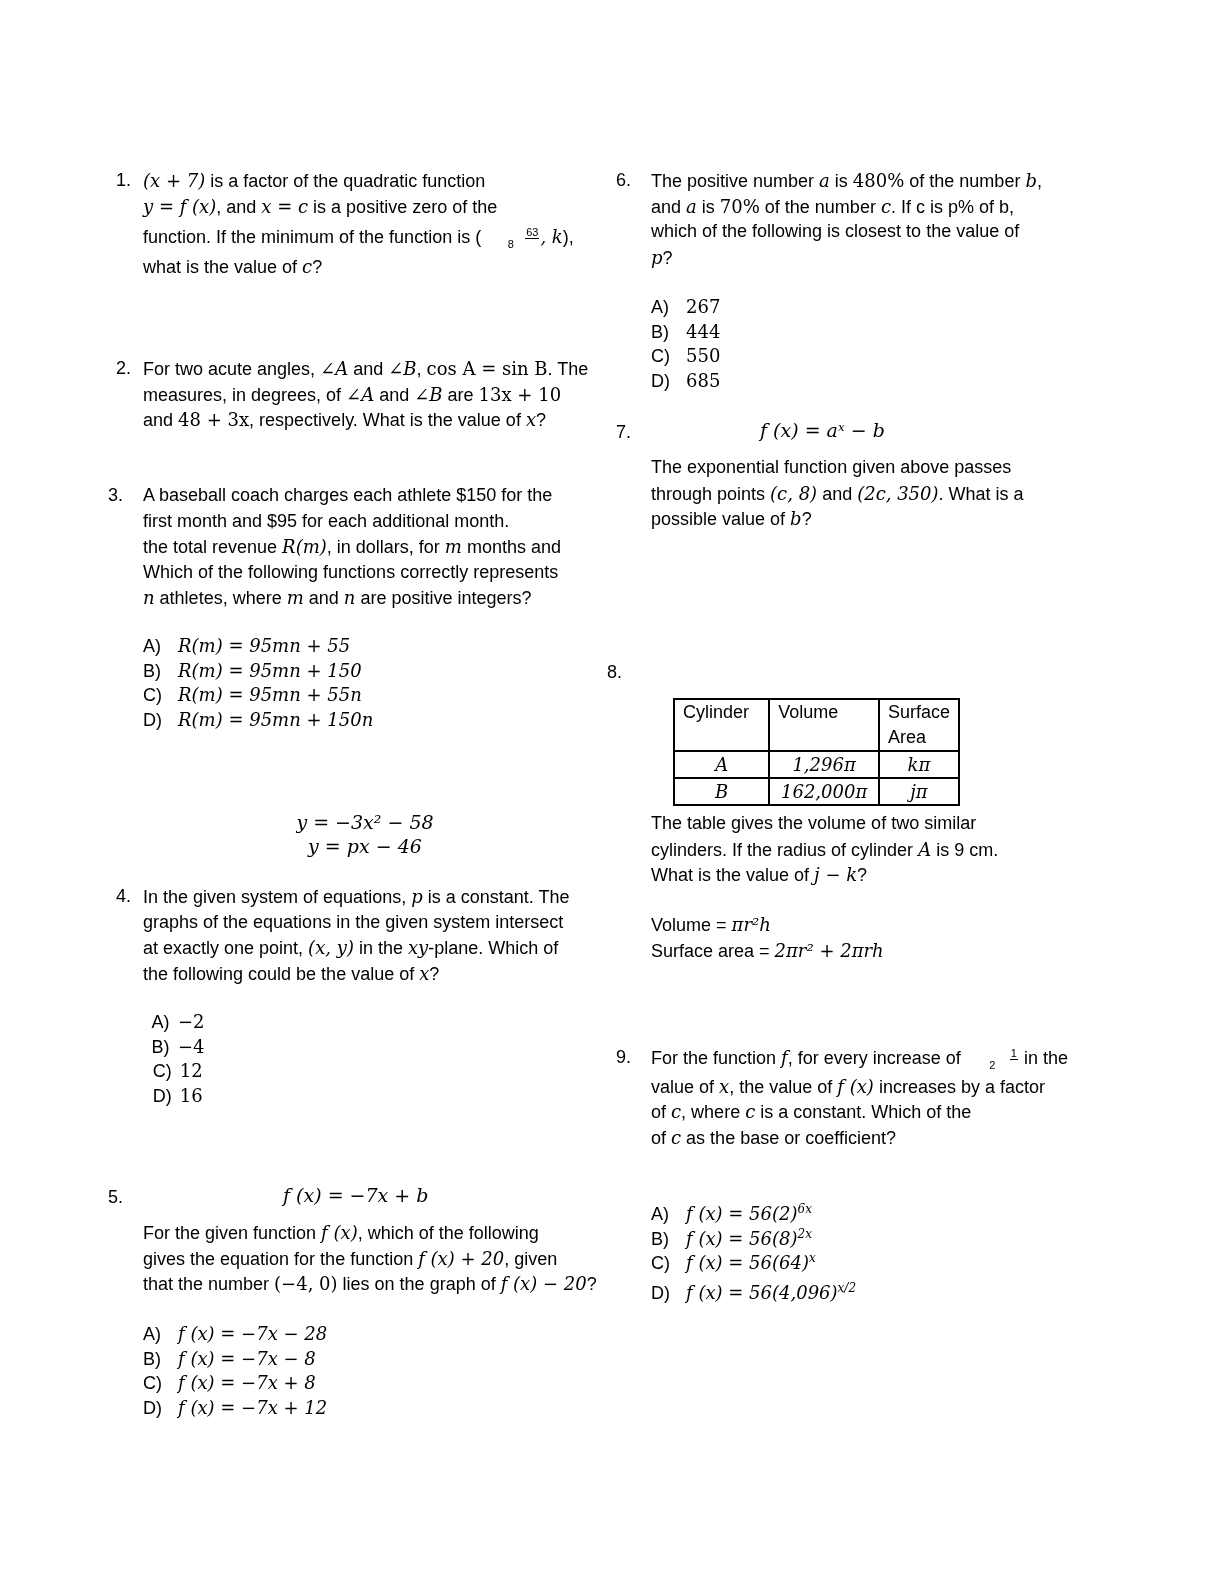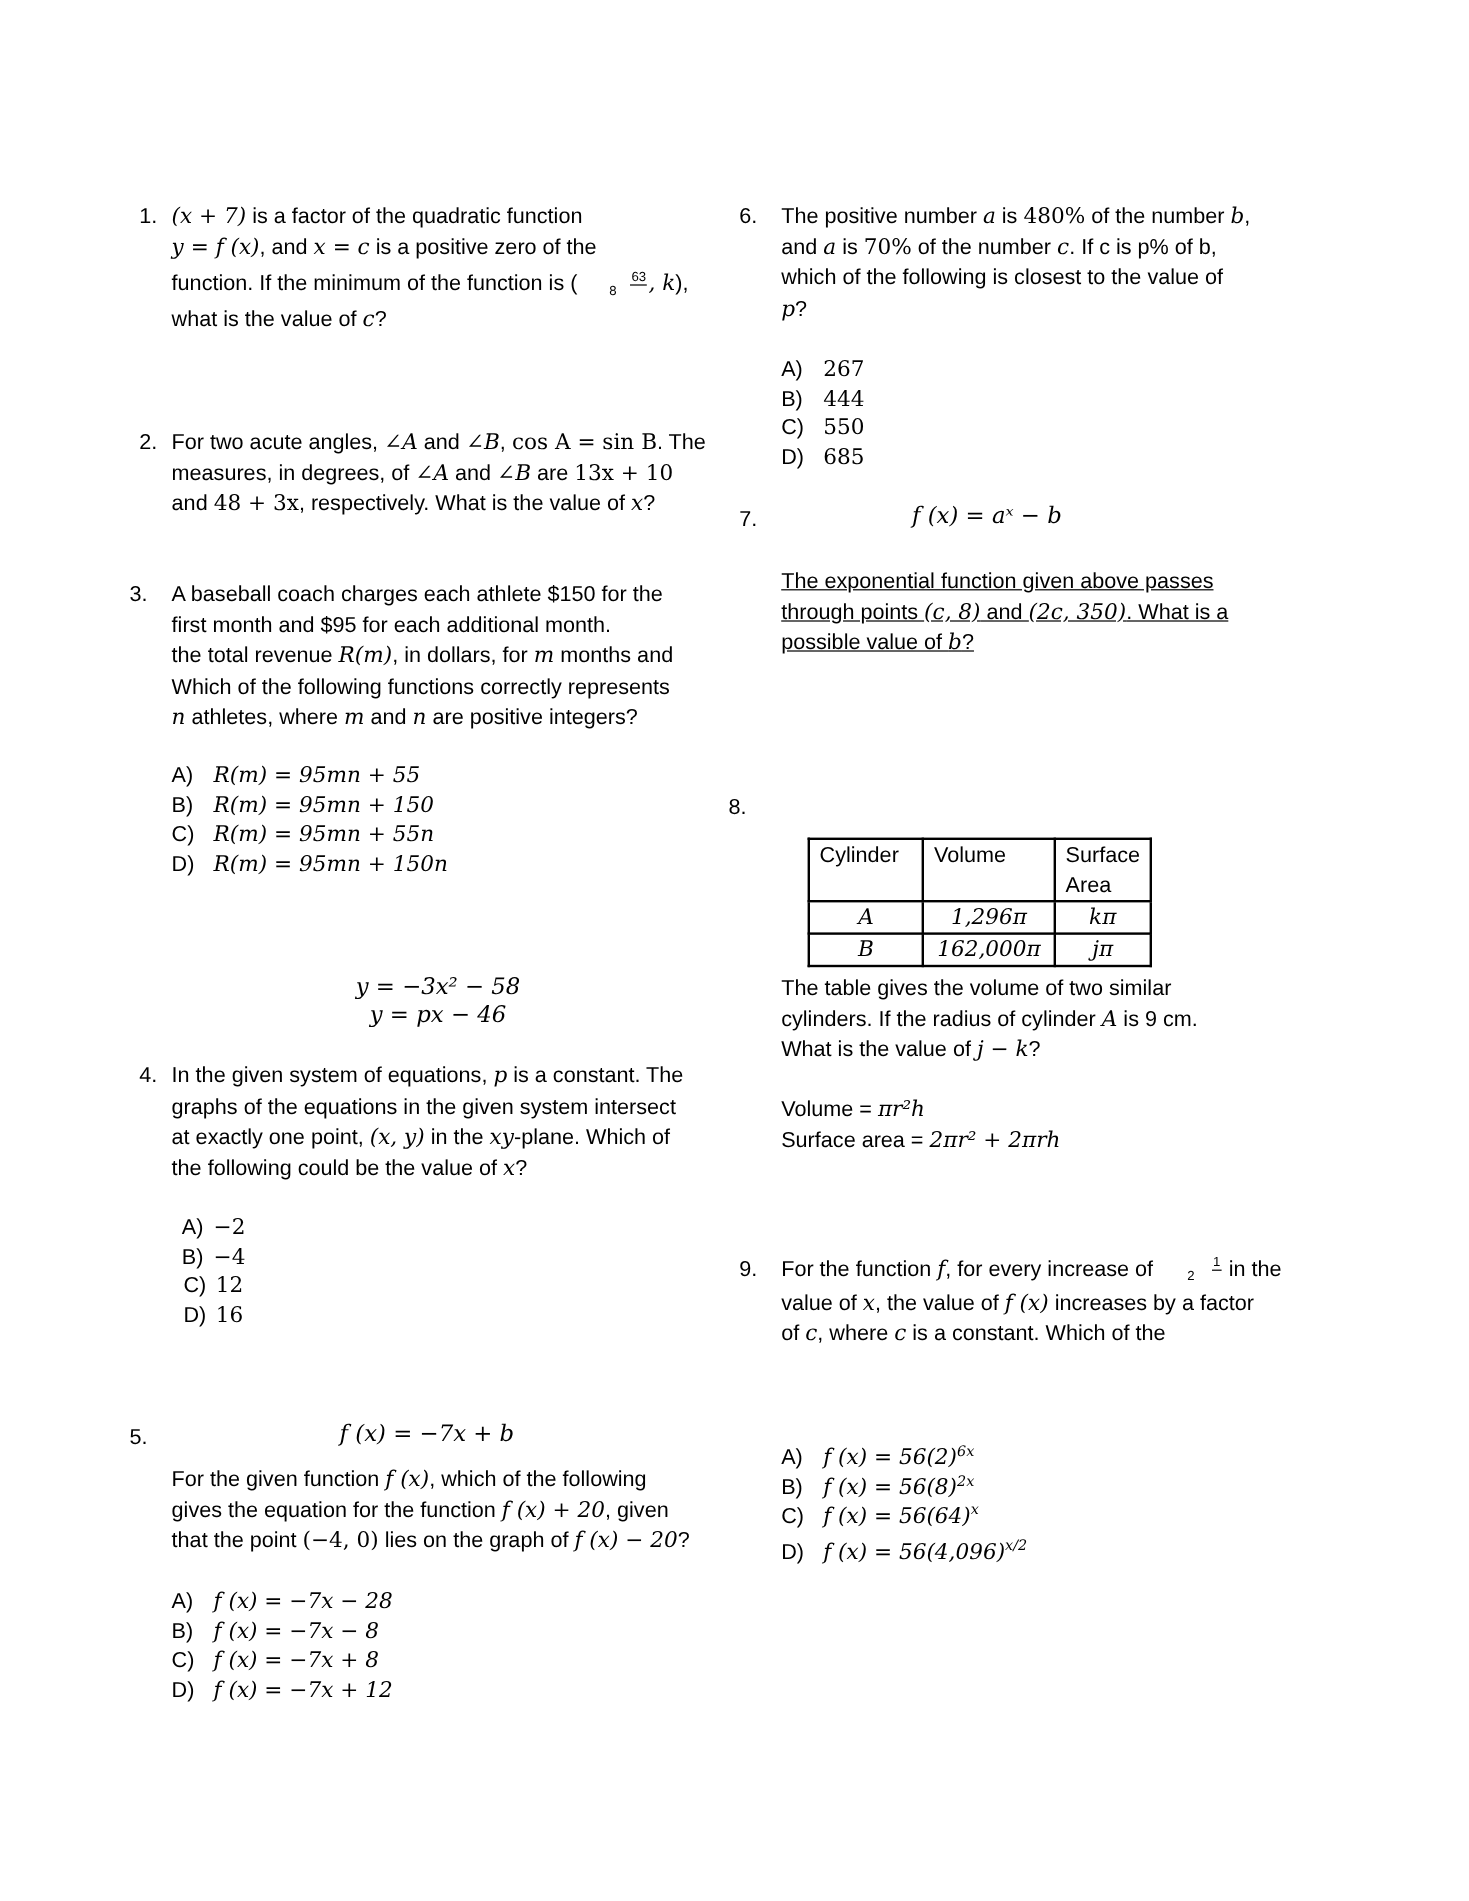--- a/index.html
+++ b/index.html
@@ -83,21 +83,21 @@
   <div class="opt"><span class="lbl">B)</span><span class="val">−4</span></div>
   <div class="opt"><span class="lbl">C)</span><span class="val">12</span></div>
   <div class="opt"><span class="lbl">D)</span><span class="val">16</span></div>
 </div>
 
 <span class="q" style="left:108px; top:1185px;">5.</span>
 <div class="eq m" style="left:283px; top:1184px;">f (x) = −7x + b</div>
 <div class="q" style="left:143px; top:1220px; width:470px;">
   <div class="line"><span>For the given function </span><span class="m">f (x)</span><span>, which of the following</span></div>
   <div class="line"><span>gives the equation for the function </span><span class="m">f (x) + 20</span><span>, given</span></div>
-  <div class="line"><span>that the point </span><span class="mr">(−4, 0)</span><span> lies on the graph of </span><span class="m">f (x) − 20</span><span>?</span></div>
+  <div class="line"><span>that the number </span><span class="mr">(−4, 0)</span><span> lies on the graph of </span><span class="m">f (x) − 20</span><span>?</span></div>
 </div>
 <div class="opts" style="left:143px; top:1322px;">
   <div class="opt"><span class="lbl">A)</span><span class="val m">f (x) = −7x − 28</span></div>
   <div class="opt"><span class="lbl">B)</span><span class="val m">f (x) = −7x − 8</span></div>
   <div class="opt"><span class="lbl">C)</span><span class="val m">f (x) = −7x + 8</span></div>
   <div class="opt"><span class="lbl">D)</span><span class="val m">f (x) = −7x + 12</span></div>
 </div>
 
 <div class="q" style="left:616px; top:168px; width:470px;">
   <span class="num">6.</span>
@@ -110,21 +110,21 @@
 </div>
 <div class="opts" style="left:651px; top:295px;">
   <div class="opt"><span class="lbl">A)</span><span class="val">267</span></div>
   <div class="opt"><span class="lbl">B)</span><span class="val">444</span></div>
   <div class="opt"><span class="lbl">C)</span><span class="val">550</span></div>
   <div class="opt"><span class="lbl">D)</span><span class="val">685</span></div>
 </div>
 
 <span class="q" style="left:616px; top:420px;">7.</span>
 <div class="eq m" style="left:760px; top:419px;">f (x) = aˣ − b</div>
-<div class="q" style="left:651px; top:472px; width:430px;text-decoration:underline;">
+<div class="q" style="left:651px; top:455px; width:430px;">
   <div class="line">The exponential function given above passes</div>
   <div class="line"><span>through points </span><span class="m">(c, 8)</span><span> and </span><span class="m">(2c, 350)</span><span>.  What is a</span></div>
   <div class="line"><span>possible value of </span><span class="m">b</span><span>?</span></div>
 </div>
 
 <span class="q" style="left:607px; top:660px;">8.</span>
 <table class="cyl" style="left:673px; top:698px; width:287px;">
   <tbody>
       <tr>
     <td style="width:78px;">Cylinder</td>
@@ -152,20 +152,21 @@
   <div class="line"><span>Volume = </span><span class="m">πr²h</span></div>
   <div class="line"><span>Surface area = </span><span class="m">2πr² + 2πrh</span></div>
 </div>
 
 <div class="q" style="left:616px; top:1045px; width:470px;">
   <span class="num">9.</span>
   <div class="txt" style="left:35px;">
     <div class="line"><span>For the function </span><span class="m">f</span><span>, for every increase of </span><span class="frac"><span class="n">1</span><span class="d">2</span></span><span> in the</span></div>
     <div class="line" style="margin-top:3px;"><span>value of </span><span class="m">x</span><span>, the value of </span><span class="m">f (x)</span><span> increases by a factor</span></div>
     <div class="line"><span>of </span><span class="m">c</span><span>, where </span><span class="m">c</span><span> is a constant.  Which of the</span></div>
+    <div class="line"><span>of </span><span class="m">c</span><span> as the base or coefficient?</span></div>
   </div>
 </div>
 <div class="opts" style="left:651px; top:1202px;">
   <div class="opt"><span class="lbl">A)</span><span class="val m">f (x) = 56(2)</span><sup class="m">6x</sup></div>
   <div class="opt"><span class="lbl">B)</span><span class="val m">f (x) = 56(8)</span><sup class="m">2x</sup></div>
   <div class="opt"><span class="lbl">C)</span><span class="val m">f (x) = 56(64)</span><sup class="m">x</sup></div>
   <div class="opt" style="margin-top:5px;"><span class="lbl">D)</span><span class="val m">f (x) = 56(4,096)</span><sup class="m">x/2</sup></div>
 </div>
 
 </body></html>

